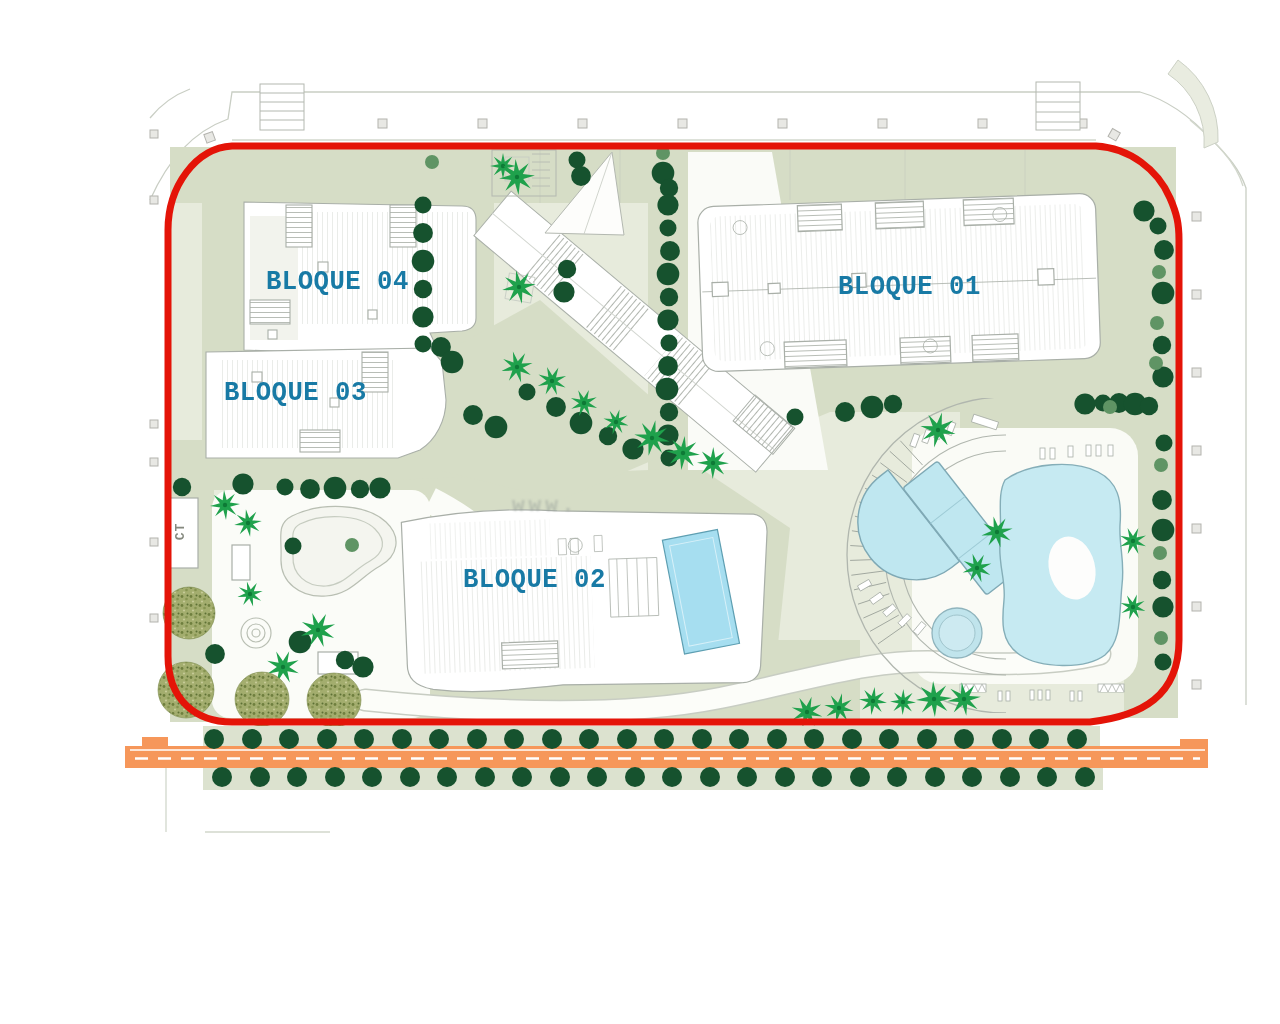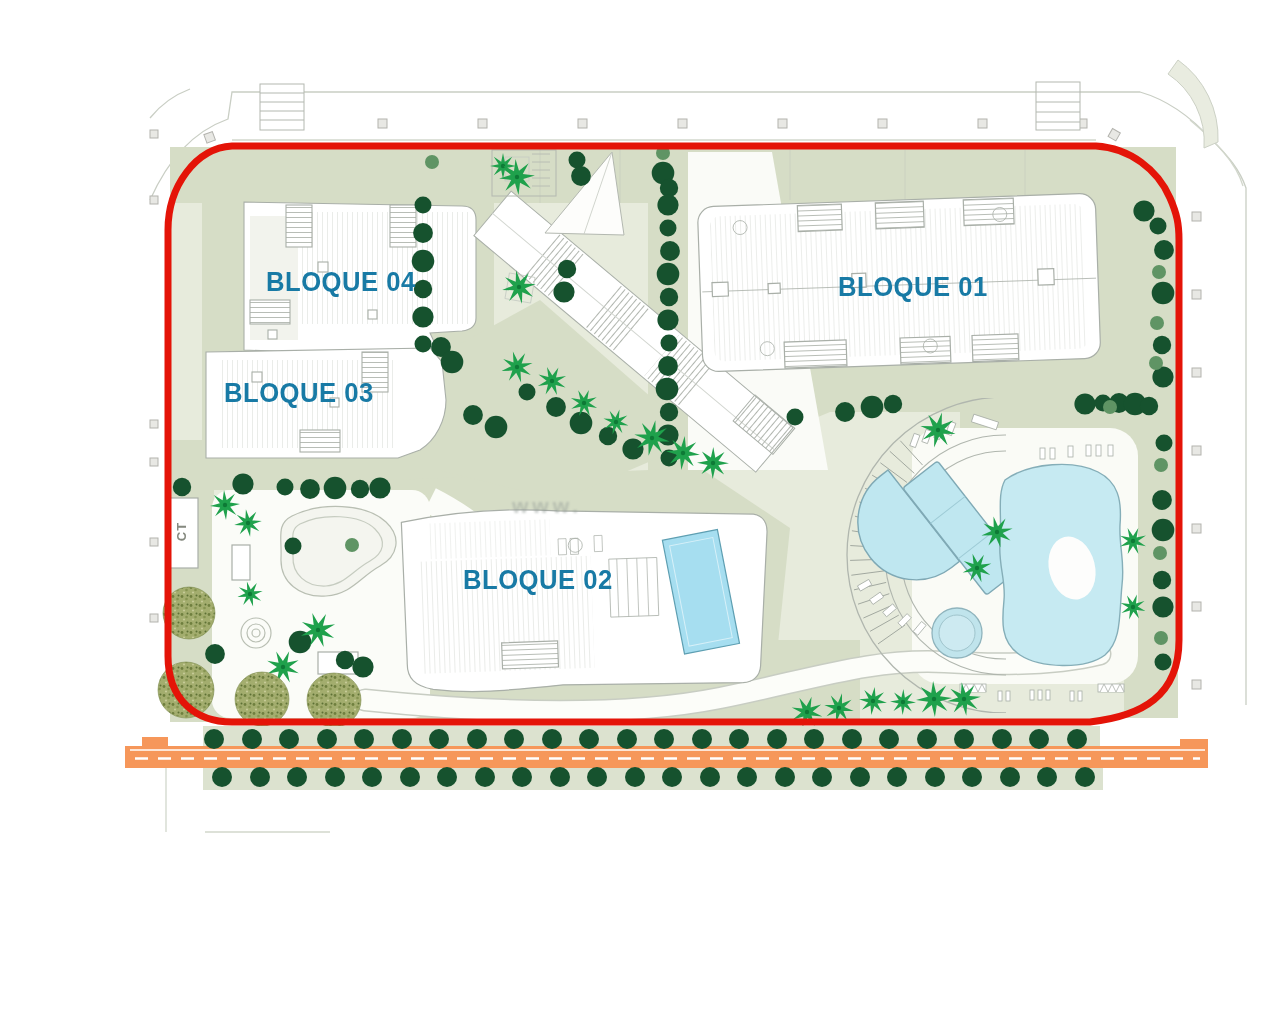--- a/index.html
+++ b/index.html
@@ -1,17 +1,17 @@
 <!DOCTYPE html>
 <html><head>
 <meta charset="utf-8">
 <style>
   html,body{margin:0;padding:0;background:#ffffff;}
   .stage{position:relative;width:1280px;height:1024px;background:#ffffff;overflow:hidden;
-         font-family:Liberation Sans, sans-serif;}
+         font-family:Liberation Mono, monospace;}
   .stage svg{position:absolute;left:0;top:0;}
   .plan-label{position:absolute;font-weight:bold;font-size:27px;letter-spacing:0.5px;
               transform:scaleX(.95);transform-origin:left center;white-space:nowrap;}
   .ct-label{position:absolute;font-size:13px;font-weight:bold;color:#85897f;letter-spacing:1px;
             transform:rotate(-90deg);transform-origin:center center;}
   .watermark{position:absolute;font-size:21px;font-weight:bold;letter-spacing:4px;
              color:rgba(145,152,148,0.45);filter:blur(1.2px);white-space:nowrap;}
 </style>
 </head>
 <body>

